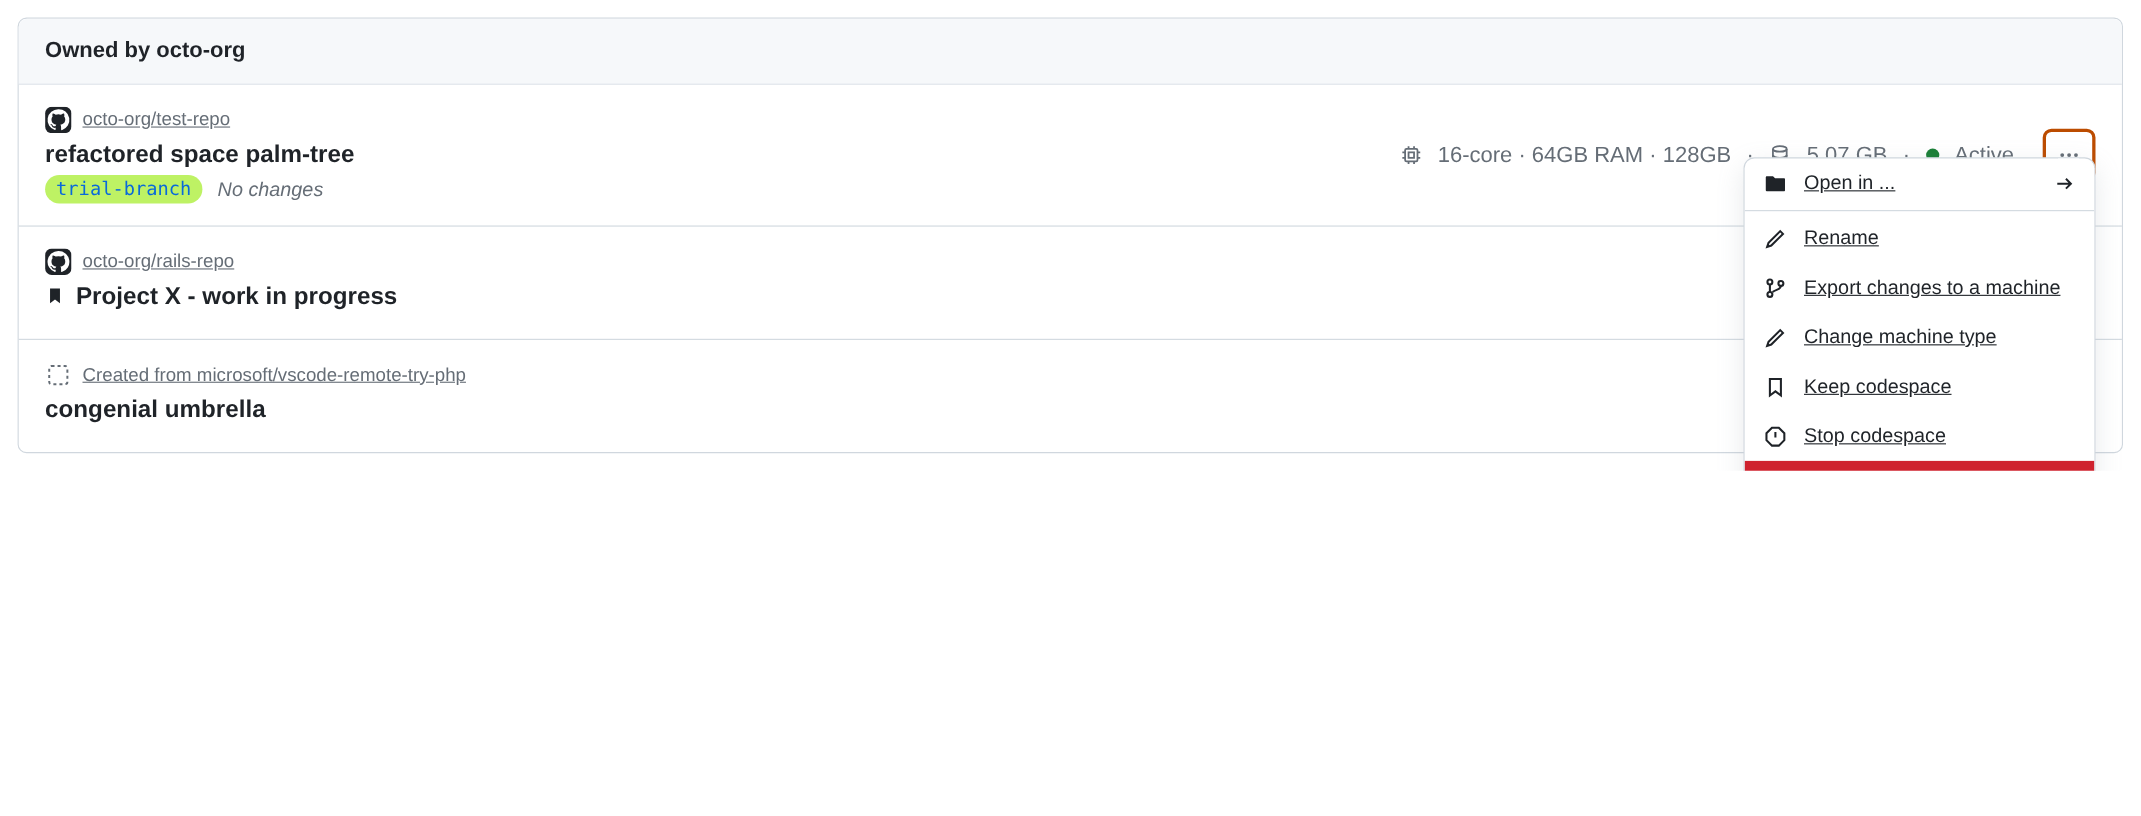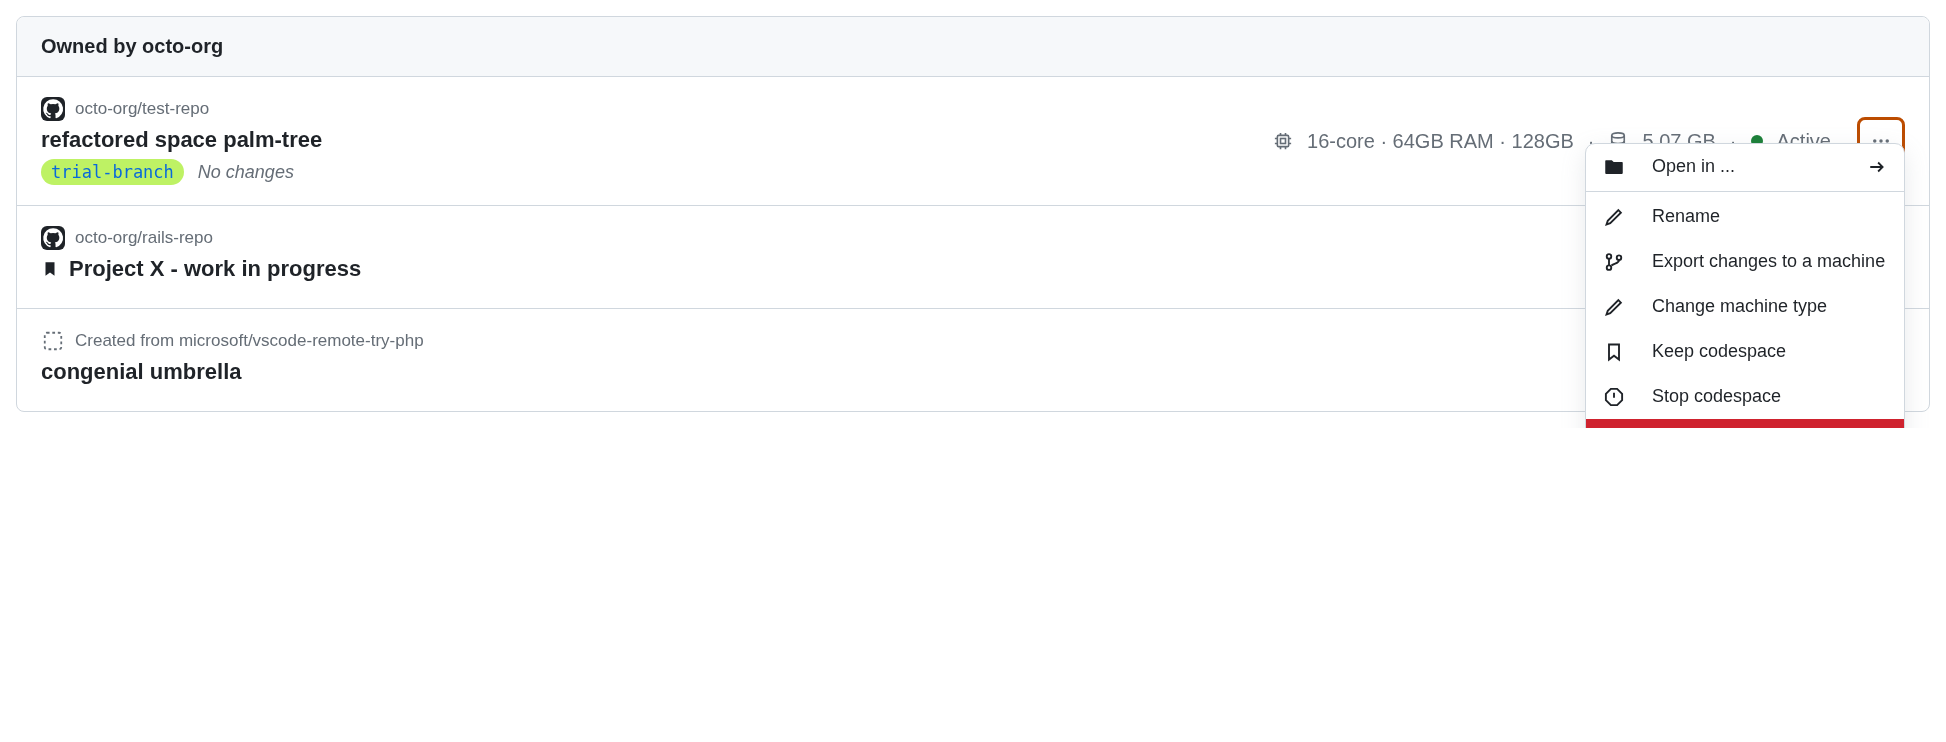--- a/index.html
+++ b/index.html
@@ -33,20 +33,21 @@
   }
   .row:last-child { border-bottom: none; }
   .left { flex: 1; min-width: 0; }
   .repo-line {
     display: flex;
     align-items: center;
     gap: 10px;
     margin-bottom: 6px;
     color: #656d76;
     font-size: 17px;
+    text-decoration: underline;
   }
   .gh-icon {
     width: 24px;
     height: 24px;
     display: inline-flex;
     align-items: center;
     justify-content: center;
     flex-shrink: 0;
   }
   .name-line {
@@ -118,25 +119,26 @@
     right: 16px;
     width: 14px; height: 14px;
     background: #fff;
     border-left: 1px solid #d0d7de;
     border-top: 1px solid #d0d7de;
     transform: rotate(45deg);
   }
   .dd-item {
     display: flex;
     align-items: center;
-    gap: 28px;
+    gap: 16px;
     padding: 12px 18px;
     font-size: 18px;
     cursor: pointer;
     color: #1f2328;
+    text-decoration: underline;
   }
   .dd-item .spacer { flex: 1; }
   .dd-divider {
     border-top: 1px solid #d0d7de;
     margin: 2px 0;
   }
   .dd-item.danger {
     background: #cf222e;
     color: #bef264;
     font-weight: 600;

